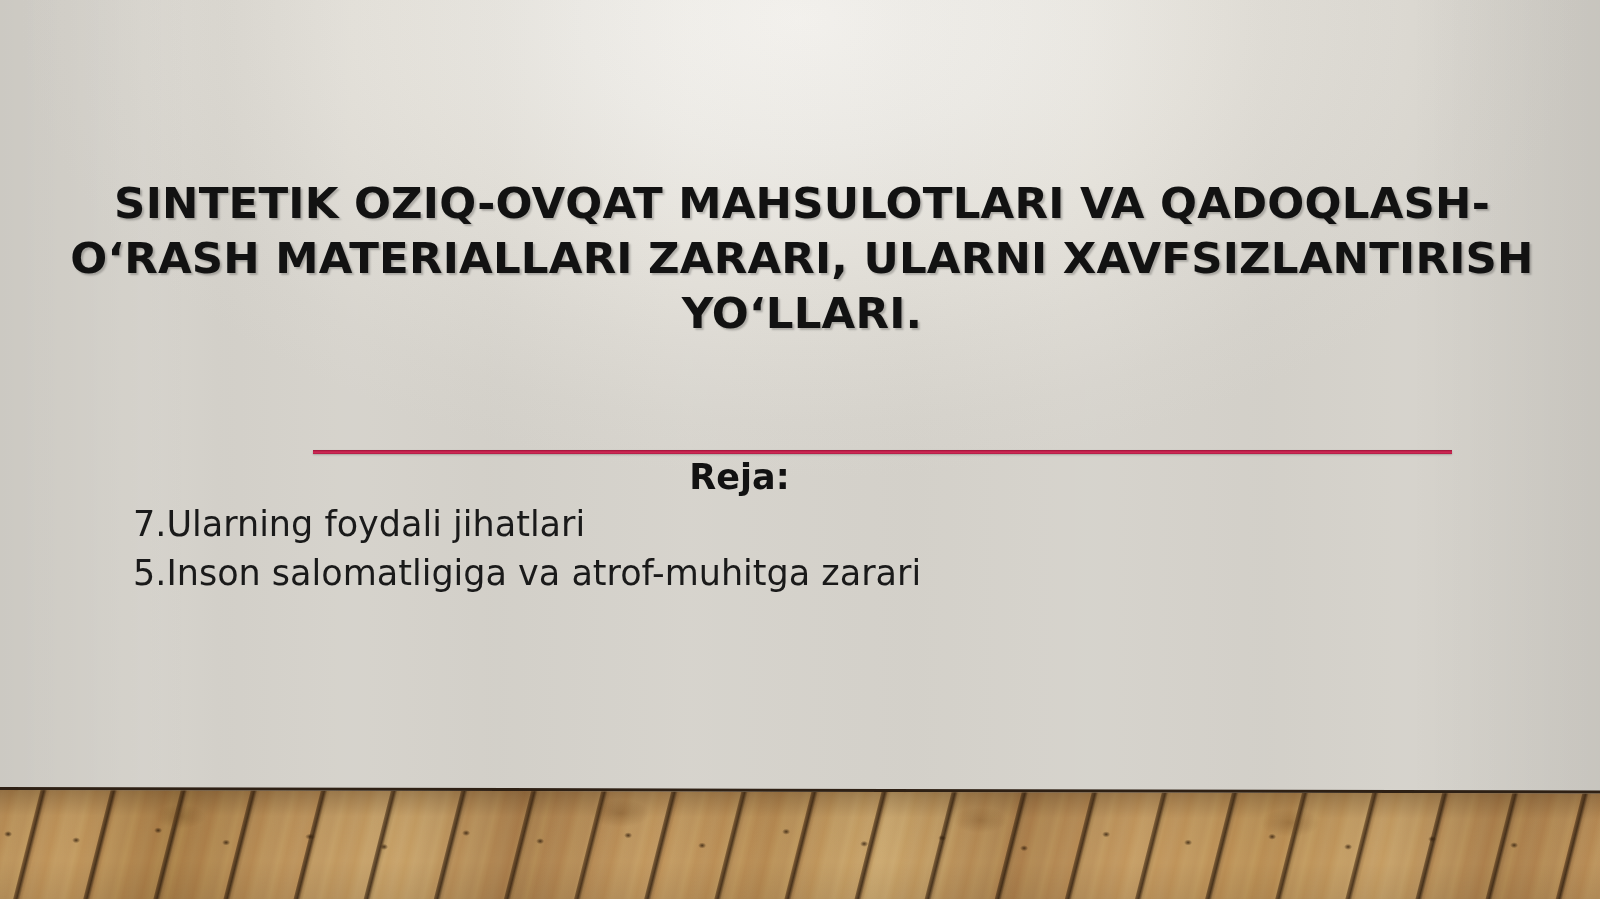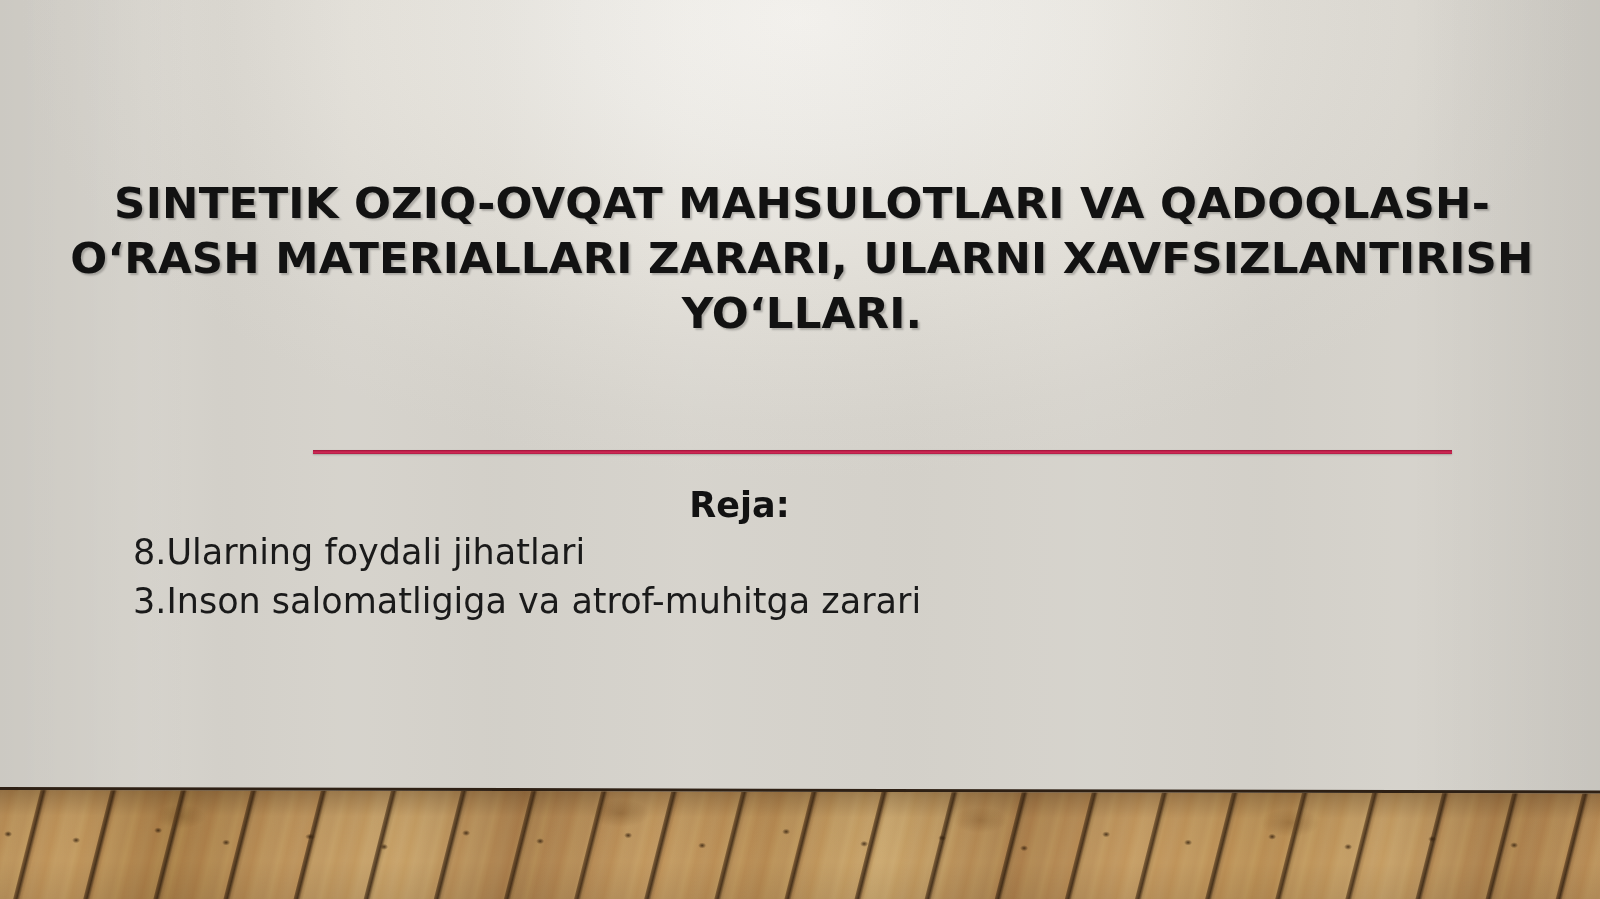--- a/index.html
+++ b/index.html
@@ -81,21 +81,21 @@
     width: 1139px;
     height: 4px;
     background: linear-gradient(180deg, #9c1438 0%, #c4224d 40%, #cf2b56 70%, #a81a41 100%);
     box-shadow: 0 1px 2px rgba(0,0,0,0.22);
   }
 
   
   .body-block {
     position: absolute;
     left: 133px;
-    top: 482px;
+    top: 454px;
     width: 1380px;
     font-family: "DejaVu Sans", sans-serif;
     font-size: 35px;
     line-height: 49px;
     color: #1a1a1a;
   }
 
   .reja-heading {
     display: block;
     text-align: center;
@@ -207,22 +207,22 @@
 
   <div class="wall-texture"></div>
   <div class="wall-vignette"></div>
 
   <h1 class="title">SINTETIK OZIQ-OVQAT MAHSULOTLARI VA QADOQLASH-O‘RASH MATERIALLARI ZARARI, ULARNI XAVFSIZLANTIRISH YO‘LLARI.</h1>
 
   <div class="divider"></div>
 
   <div class="body-block">
     <span class="reja-heading">Reja:</span>
-    <span class="plan-item">8.Ularning foydali jihatlari</span>
-    <span class="plan-item">3.Inson salomatligiga va atrof-muhitga zarari</span>
+    <span class="plan-item">7.Ularning foydali jihatlari</span>
+    <span class="plan-item">5.Inson salomatligiga va atrof-muhitga zarari</span>
   </div>
 
   <div class="floor">
     <div class="floor-planks"></div>
     <div class="floor-grain"></div>
     <div class="floor-marks"></div>
     <div class="floor-shade"></div>
   </div>
 
 </div>

